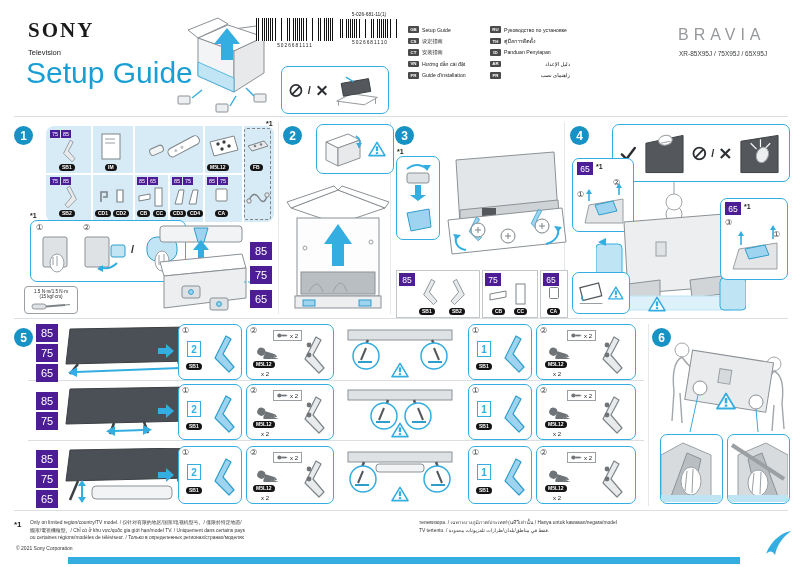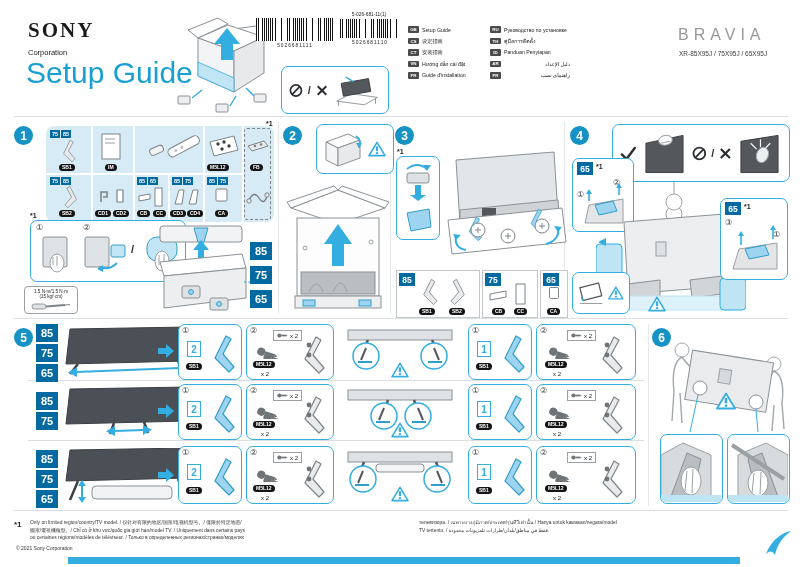--- a/index.html
+++ b/index.html
@@ -7,21 +7,21 @@
 body{font-family:"Liberation Sans",sans-serif;background:#fff}
 #page{position:relative;width:802px;height:567px;background:#fff;overflow:hidden}
 .abs{position:absolute}
 .hline{position:absolute;height:1px;background:#dcdfe1}
 .vline{position:absolute;width:1px;background:#e6e9eb}
 .sony{font-family:"Liberation Serif",serif;font-weight:bold;font-size:21px;letter-spacing:2px;color:var(--ink)}
 .ptype{font-size:7.5px;color:#222}
 .title{font-size:30px;font-weight:500;color:#199fd3}
 .step-circle{position:absolute;width:19px;height:19px;border-radius:50%;background:var(--acd);color:#fff;font-weight:bold;font-size:12px;display:flex;align-items:center;justify-content:center}
 .tealbox{position:absolute;border:1.5px solid var(--ac);border-radius:7px;background:#fff}
-.badge{position:absolute;background:#0369a1;color:#fff;font-weight:bold;display:flex;align-items:center;justify-content:center}
+.badge{position:absolute;background:#4c1d95;color:#fff;font-weight:normal;display:flex;align-items:center;justify-content:center}
 .big{width:22px;height:18px;font-size:11px}
 .mid{width:16px;height:13px;font-size:8.5px}
 .tiny{width:10px;height:8px;font-size:5.5px}
 .pill{position:absolute;background:#141414;color:#fff;font-size:5px;font-weight:bold;border-radius:4px;padding:1px 3px;line-height:1;white-space:nowrap}
 .star{position:absolute;font-size:7px;font-weight:bold;color:#222}
 .submk{position:absolute;font-size:8px;color:#3c4043;line-height:1}
 .posnum{position:absolute;border:1.5px solid var(--ac);color:var(--ac);font-weight:bold;font-size:10px;width:14px;height:16px;display:flex;align-items:center;justify-content:center;background:#fff}
 .qtybox{position:absolute;border:1px solid #9aa0a4;background:#fff;font-size:6px;color:#222;display:flex;align-items:center;gap:2px;padding:1px 3px;line-height:1}
 .qtytx{position:absolute;font-size:6px;color:#222}
 .bars{position:absolute;background:repeating-linear-gradient(90deg,#111 0,#111 1px,#fff 1px,#fff 2px,#111 2px,#111 2.6px,#fff 2.6px,#fff 4px,#111 4px,#111 4.4px,#fff 4.4px,#fff 6.2px)}
@@ -69,21 +69,21 @@
     </symbol>
     <symbol id="checkm" viewBox="0 0 18 16">
       <path d="M2,9 L7,14 L16,2" fill="none" stroke="#2b2f33" stroke-width="2.6" stroke-linecap="round" stroke-linejoin="round"></path>
     </symbol>
   </defs>
 </svg>
 
 <div id="page">
 
   <div class="abs sony" style="left:28px;top:18px">SONY</div>
-  <div class="abs ptype" style="left:28px;top:48px">Corporation</div>
+  <div class="abs ptype" style="left:28px;top:48px">Television</div>
   <div class="abs title" style="left:26px;top:56px">Setup Guide</div>
 
   <svg class="abs" style="left:168px;top:12px" width="118" height="104" viewBox="0 0 118 104">
     <g stroke="#8b9196" stroke-width="1" fill="#fff" stroke-linejoin="round">
       <polygon points="20,18 50,6 60,12 30,26"></polygon>
       <polygon points="88,14 106,21 96,29 66,17"></polygon>
       <polygon points="30,26 60,13 96,25 66,39"></polygon>
       <polygon points="30,26 30,64 66,80 66,39" fill="#f3f4f5"></polygon>
       <polygon points="66,39 96,25 96,61 66,80" fill="#e7e9ea"></polygon>
     </g>

